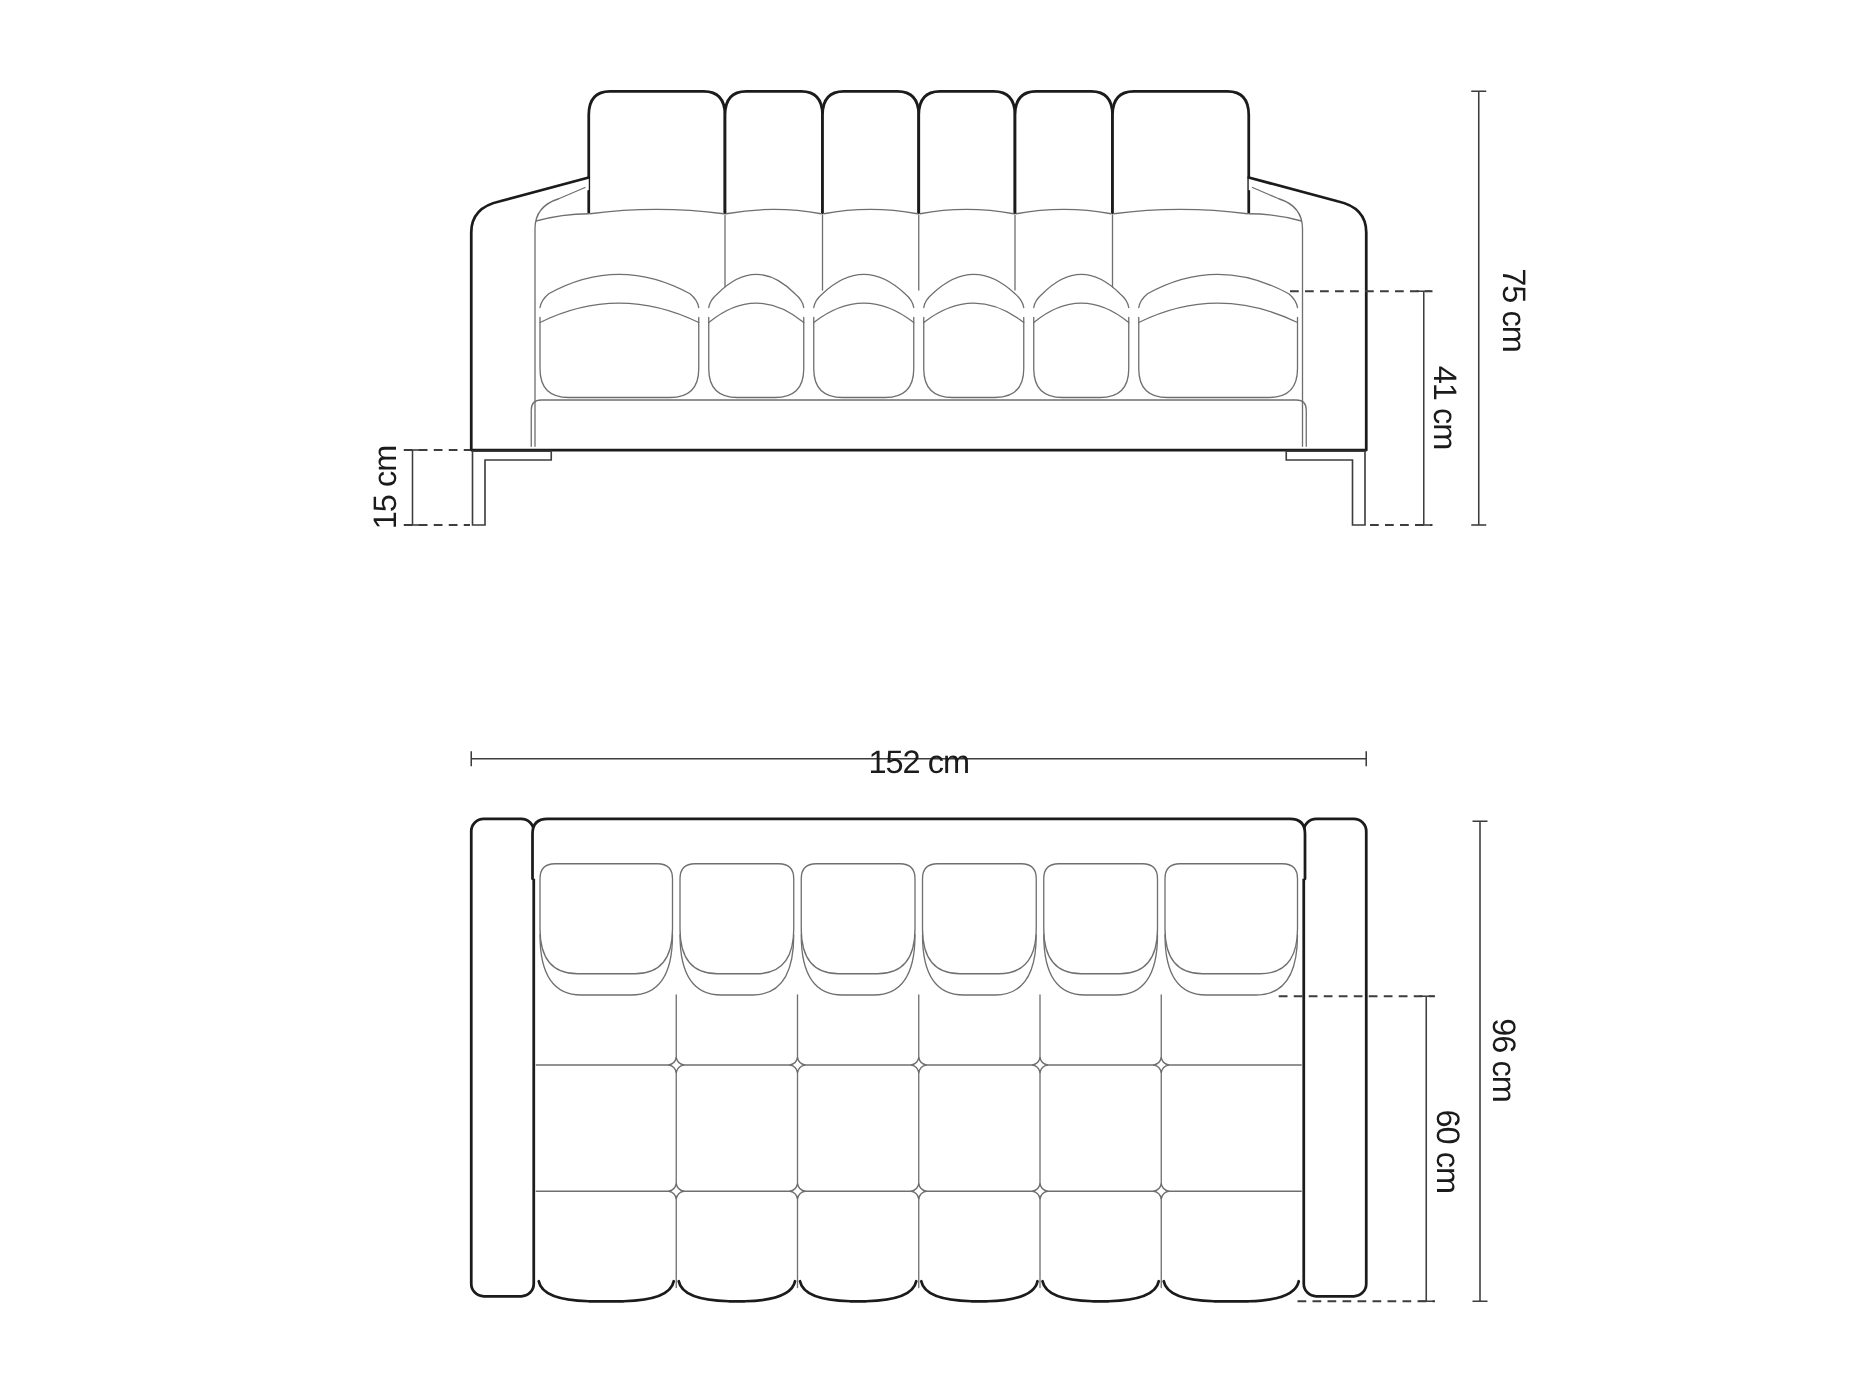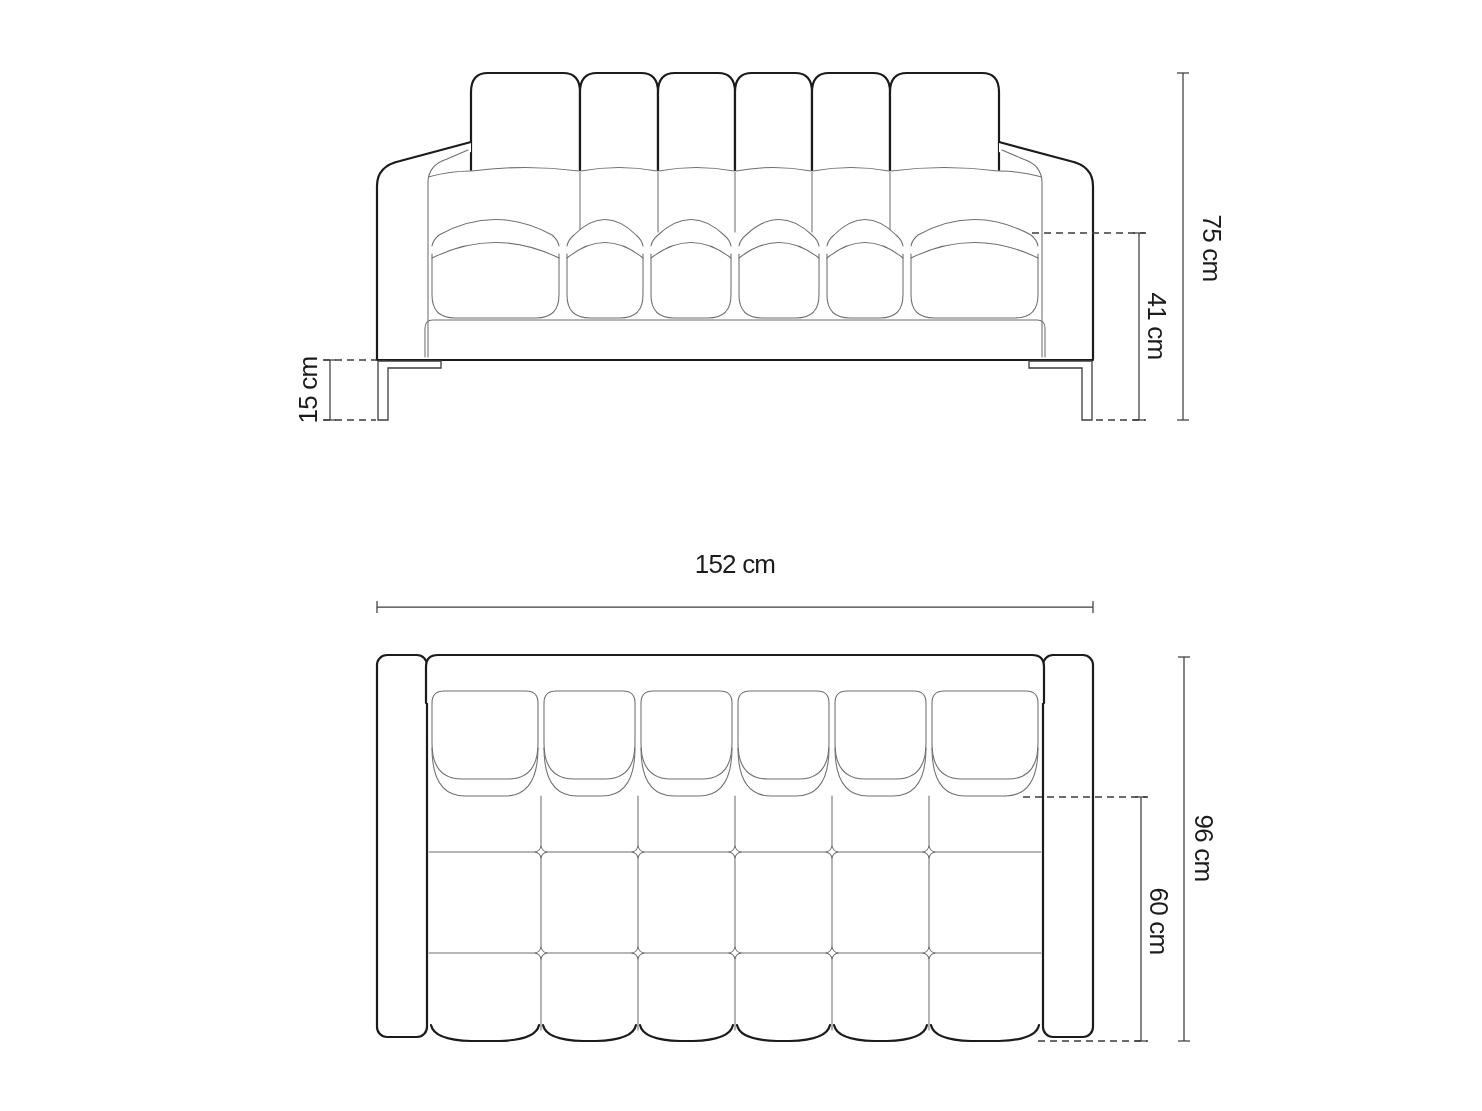--- a/index.html
+++ b/index.html
@@ -222,17 +222,17 @@
         <path class="s-dim" d="M1141,797 L1141,1041"></path>
         <path class="s-dim" d="M1135,797 L1147,797"></path>
         <path class="s-dim" d="M1135,1041 L1147,1041"></path>
       </g>
     </g>
   </svg>
 
   <div class="dim-label rot90" style="left:1211px;top:248px">75 cm</div>
   <div class="dim-label rot90" style="left:1156px;top:326px">41 cm</div>
   <div class="dim-label rotm90" style="left:308px;top:390px">15 cm</div>
-  <div class="dim-label" style="left:735px;top:564px">152 cm</div>
+  <div class="dim-label" style="left:735px;top:610px">152 cm</div>
   <div class="dim-label rot90" style="left:1203px;top:848px">96 cm</div>
   <div class="dim-label rot90" style="left:1158px;top:921px">60 cm</div>
 
 </div>
 
 </body></html>

